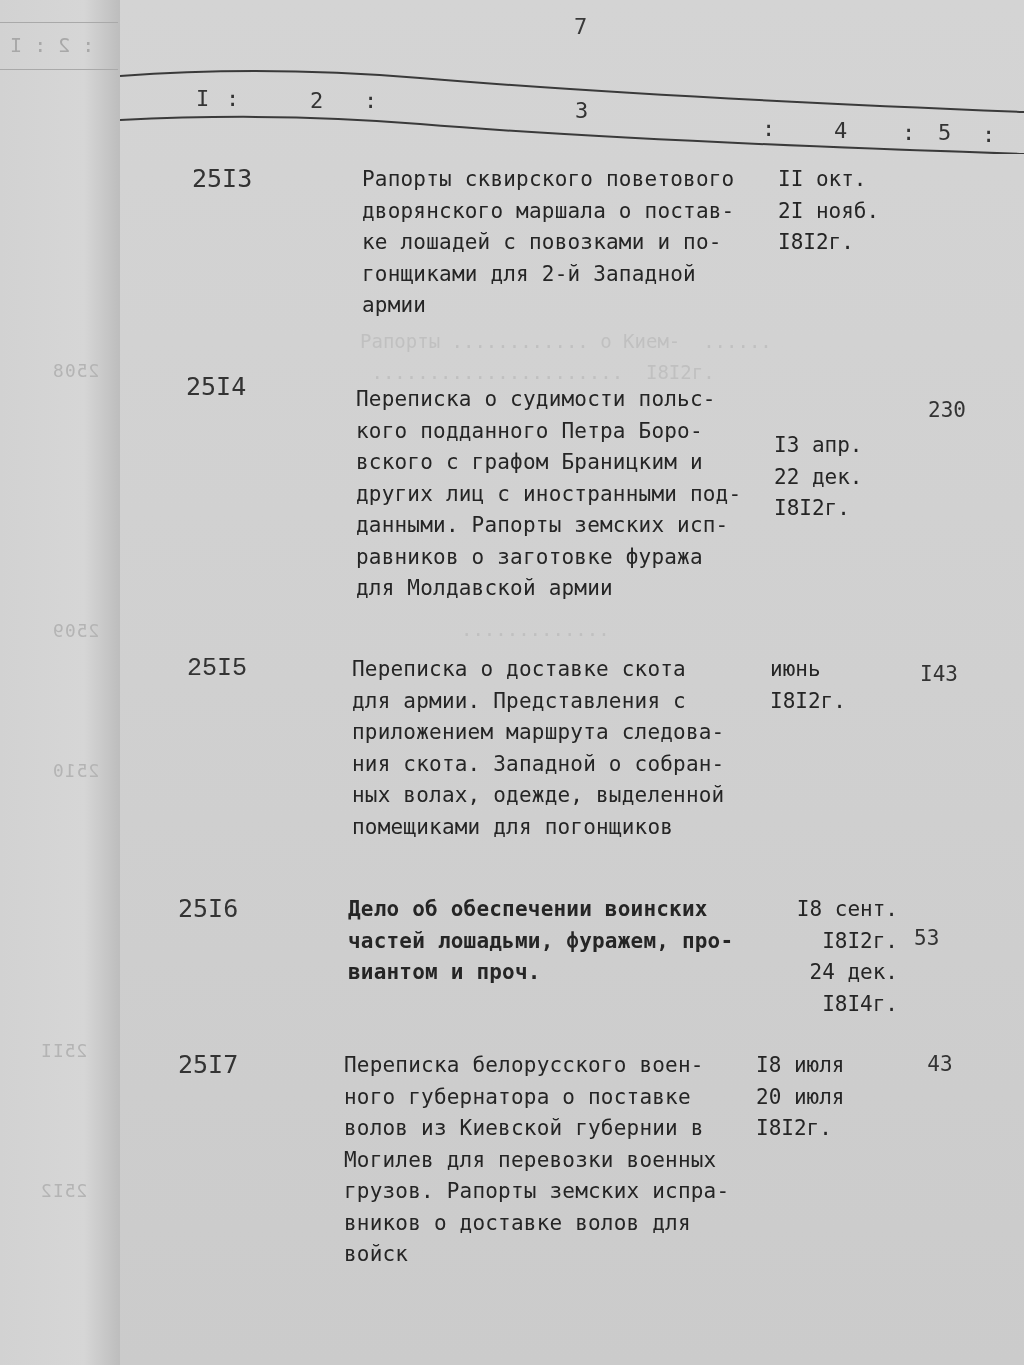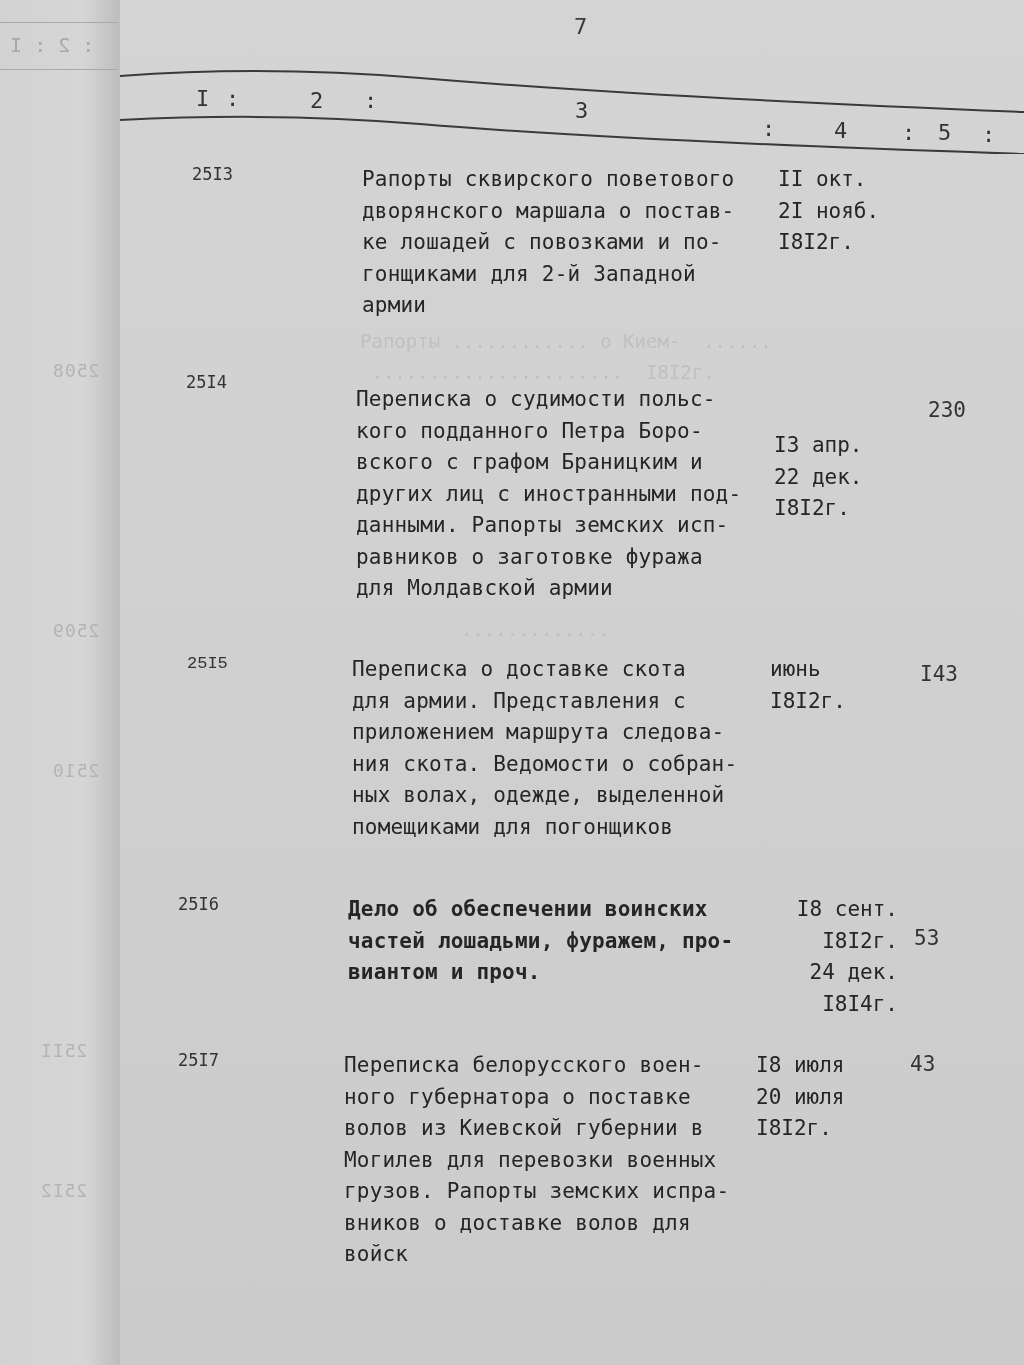--- a/index.html
+++ b/index.html
@@ -67,21 +67,21 @@
   }
   .row {
     position: absolute;
     left: 0;
     width: 904px;
   }
   .cell-num {
     position: absolute;
     left: 0;
     width: 80px;
-    font-size: 17px;
+    font-size: 25px;
     color: #333;
   }
   .cell-desc {
     position: absolute;
     left: 242px;
     width: 420px;
     font-size: 21px;
     line-height: 31.5px;
     white-space: pre;
     color: #252525;
@@ -176,21 +176,21 @@
 22 дек.
 I8I2г.</span>
     <span class="cell-pages" style="left:808px;top:26px;">230</span>
   </div>
 
   <div class="row" style="top:654px;">
     <span class="cell-num" style="left:67px;font-family:Liberation Mono, monospace;">25I5</span>
     <span class="cell-desc" style="left:232px;">Переписка о доставке скота
 для армии. Представления с
 приложением маршрута следова-
-ния скота. Ведомости о собран-
+ния скота. Западной о собран-
 ных волах, одежде, выделенной
 помещиками для погонщиков</span>
     <span class="cell-dates" style="left:650px;">июнь
 I8I2г.</span>
     <span class="cell-pages" style="left:800px;top:8px;">I43</span>
   </div>
 
   <div class="row" style="top:894px;">
     <span class="cell-num" style="left:58px;">25I6</span>
     <span class="cell-desc" style="left:228px;font-weight:bold;">Дело об обеспечении воинских
@@ -208,16 +208,16 @@
     <span class="cell-desc" style="left:224px;">Переписка белорусского воен-
 ного губернатора о поставке
 волов из Киевской губернии в
 Могилев для перевозки военных
 грузов. Рапорты земских испра-
 вников о доставке волов для
 войск</span>
     <span class="cell-dates" style="left:636px;">I8 июля
 20 июля
 I8I2г.</span>
-    <span class="cell-pages" style="left:790px;top:2px;">43</span>
+    <span class="cell-pages" style="left:790px;top:2px;text-align:center;">43</span>
   </div>
 
 </div>
 
 </body></html>

